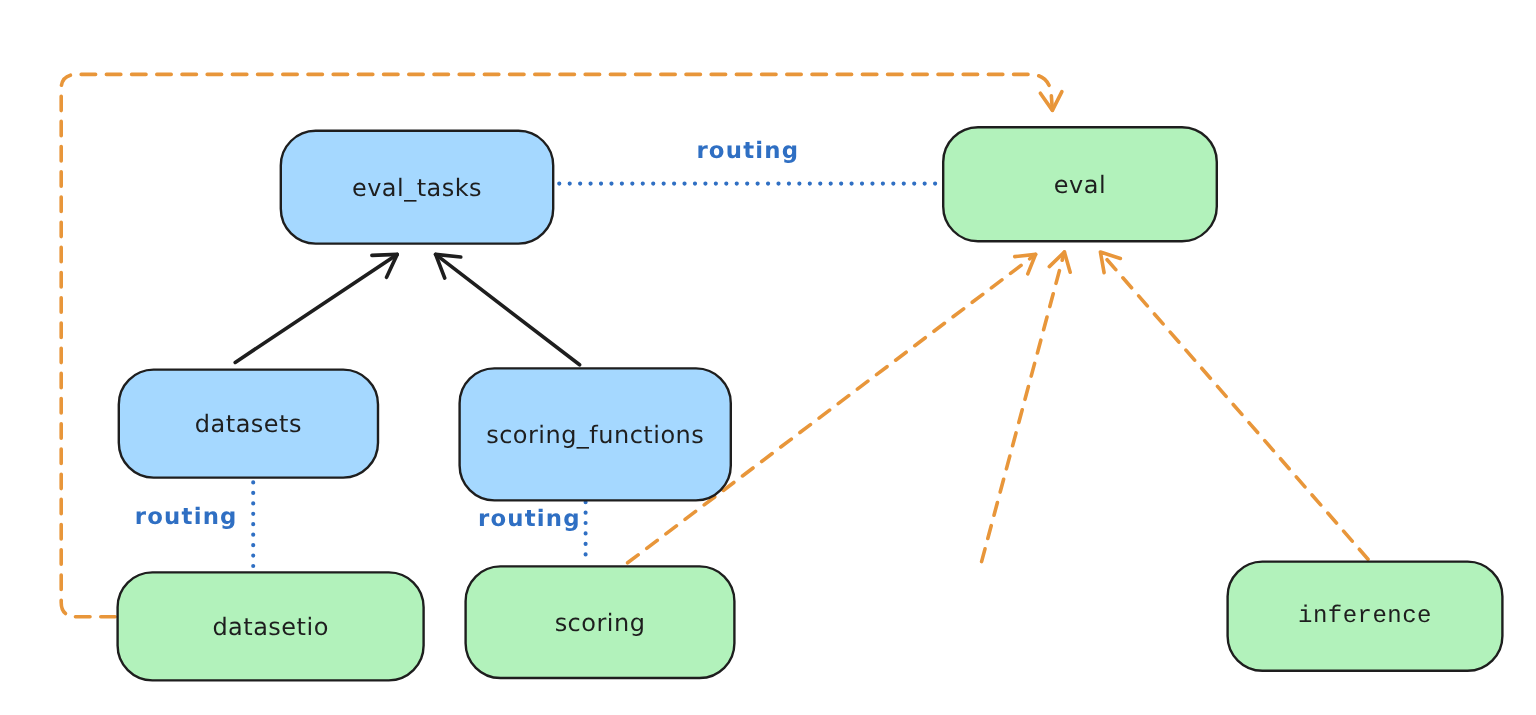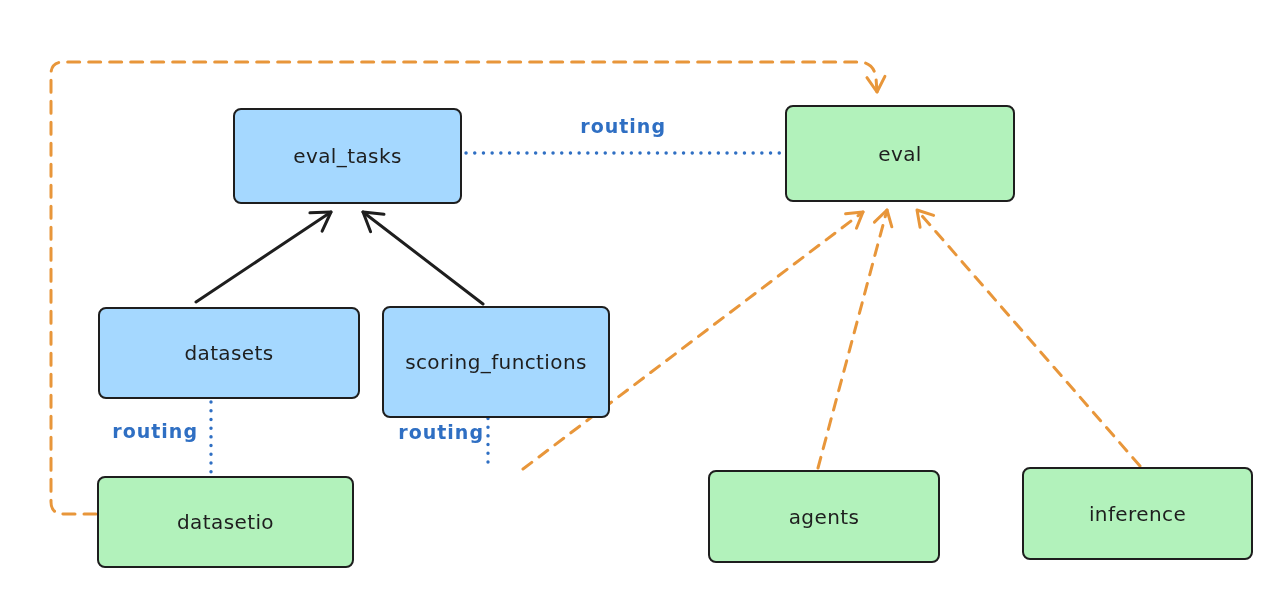--- a/index.html
+++ b/index.html
@@ -19,21 +19,21 @@
   .edges{position:absolute;left:0;top:0;width:1280px;height:596px;}
   .mk{fill:none;stroke-width:3;stroke-linecap:round;stroke-linejoin:round;}
   .mk-black{stroke:var(--arrow-black);}
   .mk-orange{stroke:var(--orange-color);}
   .line-black{fill:none;stroke:var(--arrow-black);stroke-width:3;stroke-linecap:round;}
   .line-dotted{fill:none;stroke:var(--routing-color);stroke-width:3.4;stroke-linecap:round;
     stroke-dasharray:0.1 8.6;}
   .line-orange{fill:none;stroke:var(--orange-color);stroke-width:3;stroke-linecap:round;
     stroke-dasharray:11 9;}
   .node{
-    position:absolute;border:2.6px solid var(--node-stroke);border-radius:8px;
+    position:absolute;border:2.6px solid var(--node-stroke);border-radius:30px;
     display:flex;align-items:center;justify-content:center;
     font-size:20px;color:#1e1e1e;letter-spacing:0.4px;box-sizing:border-box;
   }
   .node.api{background:var(--api-fill);}
   .node.provider{background:var(--provider-fill);}
   .edge-label{
     position:absolute;color:var(--routing-color);font-size:19px;font-weight:600;
     letter-spacing:1px;text-align:right;
   }
 </style>
@@ -66,38 +66,38 @@
   </svg>
 
   <div class="node api" style="left:233px;top:108px;width:229px;height:96px;">
     <span>eval_tasks</span>
   </div>
 
   <div class="node provider" style="left:785px;top:105px;width:230px;height:97px;text-align:center;">
     <span>eval</span>
   </div>
 
-  <div class="node api" style="left:98px;top:307px;width:262px;height:92px;align-items:center;">
+  <div class="node api" style="left:98px;top:307px;width:218px;height:92px;align-items:center;">
     <span>datasets</span>
   </div>
 
   <div class="node api" style="left:382px;top:306px;width:228px;height:112px;">
     <span>scoring_functions</span>
   </div>
 
   <div class="node provider" style="left:97px;top:476px;width:257px;height:92px;">
     <span>datasetio</span>
   </div>
 
-
-  <div class="node provider" style="left:708px;top:470px;width:232px;height:93px;">
-    <span>agents</span>
+  <div class="node provider" style="left:387px;top:471px;width:226px;height:95px;">
+    <span>scoring</span>
   </div>
 
-  <div class="node provider" style="left:1022px;top:467px;width:231px;height:93px;">
+
+  <div class="node provider" style="left:1022px;top:467px;width:231px;height:93px;font-family:Liberation Mono, monospace;">
     <span>inference</span>
   </div>
 
   <div class="edge-label" style="left:576px;top:115px;width:90px;">routing</div>
 
   <div class="edge-label" style="left:110px;top:420px;width:88px;">routing</div>
 
   <div class="edge-label" style="left:396px;top:421px;width:88px;">routing</div>
 
 </div>

